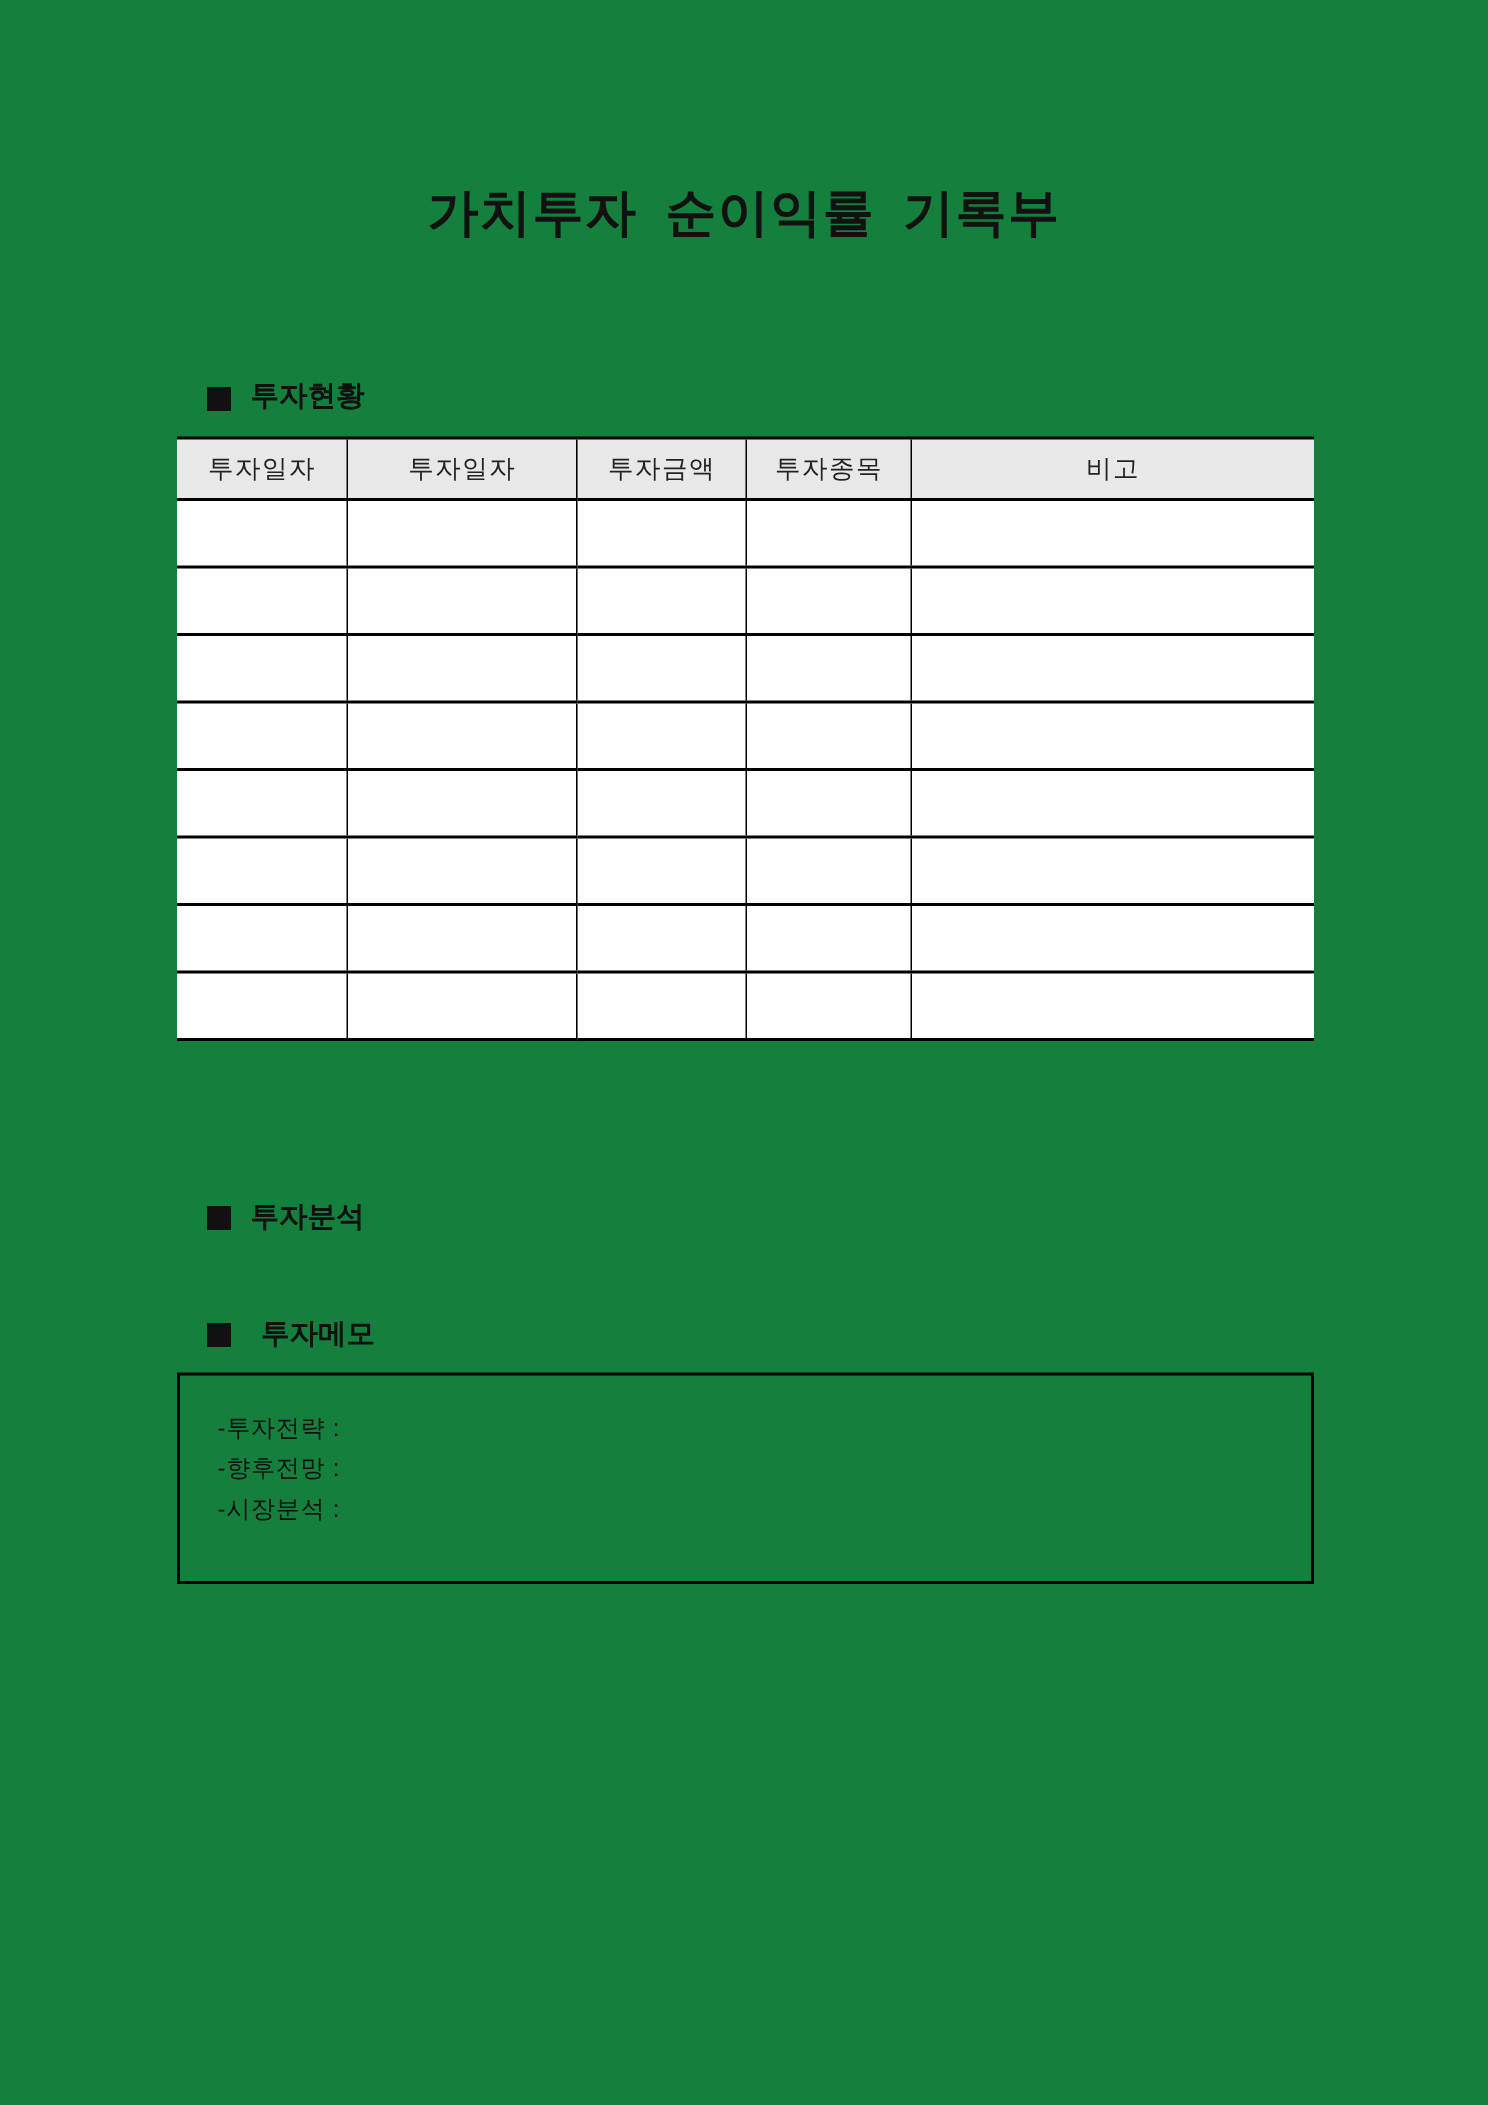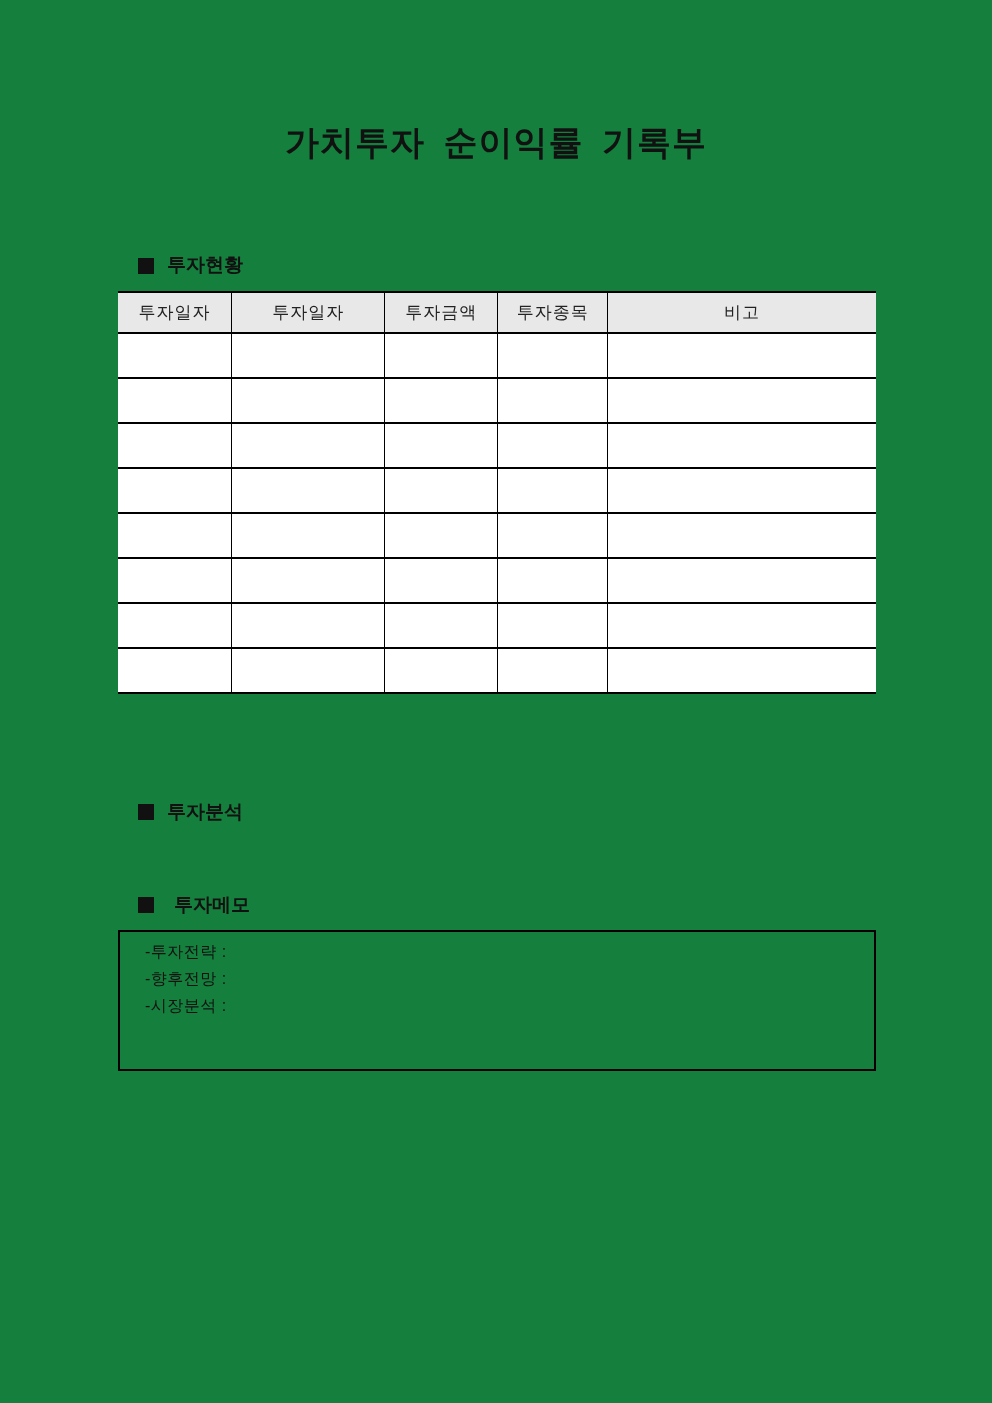--- a/index.html
+++ b/index.html
@@ -40,21 +40,21 @@
   .bullet-square {
     display: inline-block;
     width: 16px;
     height: 16px;
     background: var(--text-color, #111111);
     flex: 0 0 auto;
   }
 
   .sh-status  { margin-top: 90px; }
   .sh-analysis{ margin-top: 107px; }
-  .sh-memo    { margin-top: 70px; gap: 20px; }
+  .sh-memo    { margin-top: 55px; gap: 20px; }
 
   table.grid {
     border-collapse: collapse;
     table-layout: fixed;
     width: 758px;
     margin-top: 14px;
   }
   .grid th, .grid td {
     border-top: 2px solid var(--border-color, #000);
     border-bottom: 2px solid var(--border-color, #000);
@@ -76,21 +76,21 @@
   }
   .grid.status td   { height: 45px; background: #ffffff; }
   .grid.analysis    { margin-top: 13px; }
   .grid.analysis td { height: 61px; background: #ffffff; }
 
   .memo-box {
     margin-top: 13px;
     width: 758px;
     height: 141px;
     border: 2px solid var(--border-color, #000);
-    padding: 6px 20px 0 25px;
+    padding: 22px 20px 0 25px;
   }
   .memo-line {
     font-size: 16px;
     line-height: 27px;
     letter-spacing: 0.5px;
     color: var(--text-color, #111111);
   }
 </style>
 </head>
 <body>

